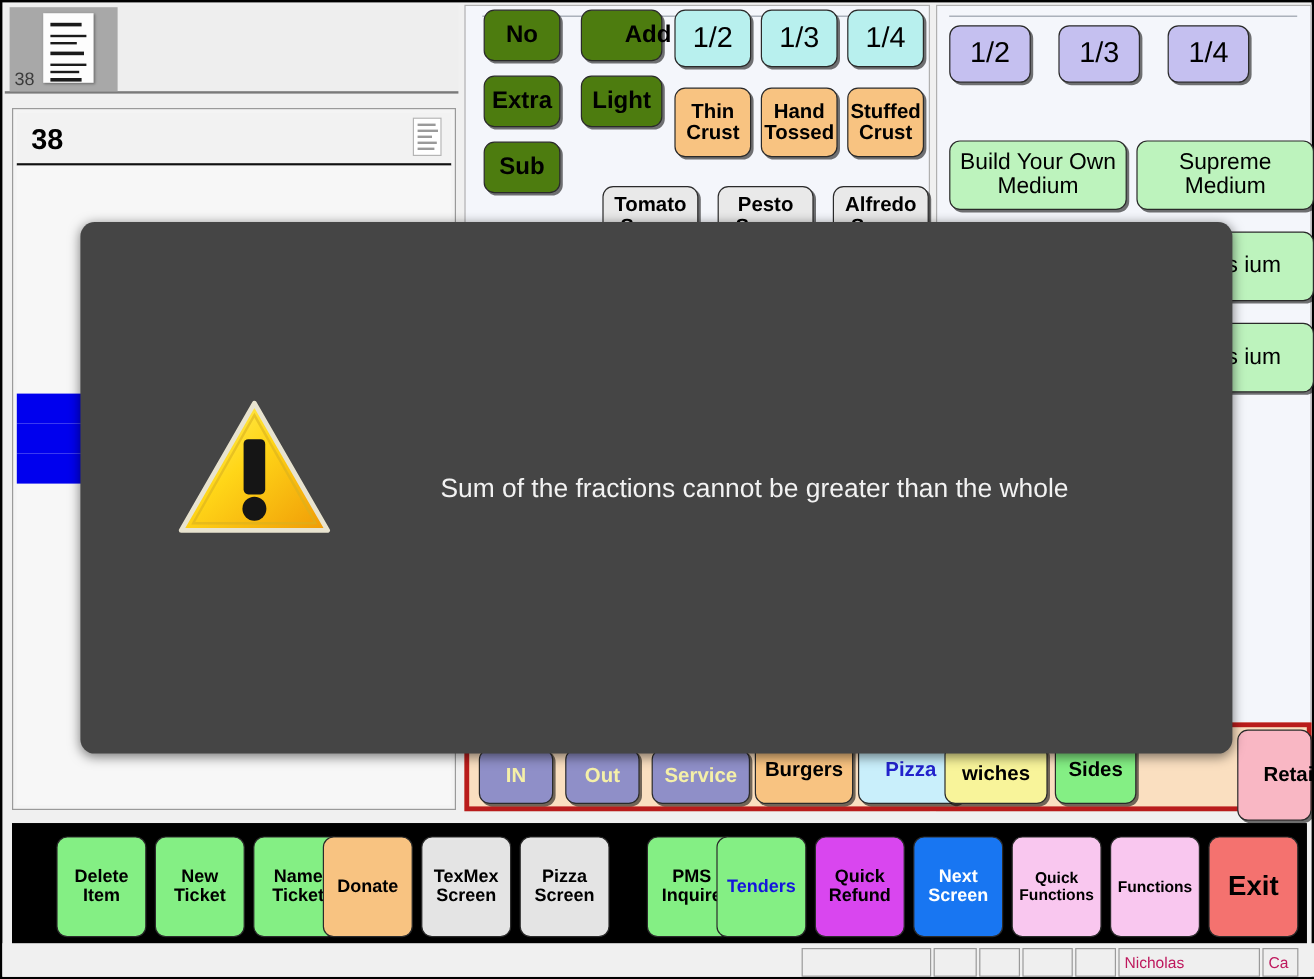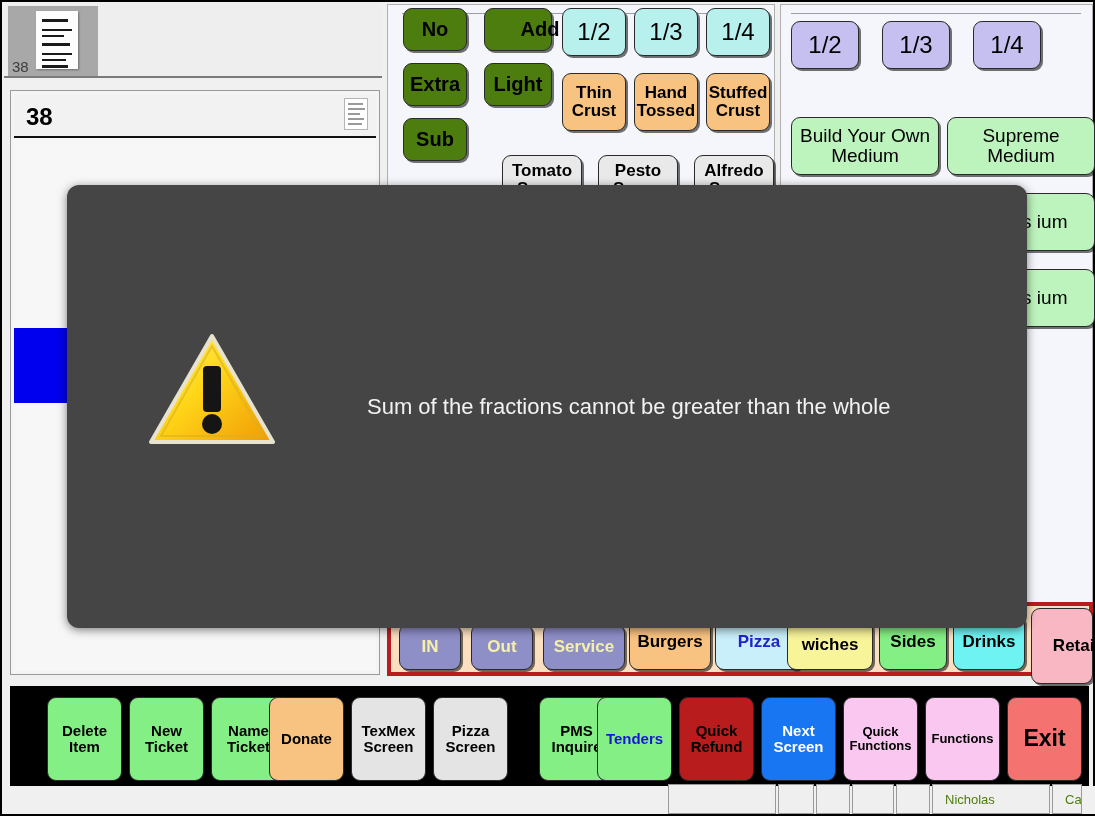--- a/index.html
+++ b/index.html
@@ -162,42 +162,42 @@
     border-radius: 9px;
     box-shadow: 2px 2px 0 rgba(0,0,0,.6);
     display: flex; align-items: center; justify-content: center;
     text-align: center; font-weight: bold; font-size: 15px;
     color: #000; line-height: 1.1;
     cursor: pointer; user-select: none;
   }
   .fn-green  { background: #84ef84; margin-left: 24px; }
   .fn-orange { background: #f8c381; }
   .fn-gray   { background: #e4e4e4; }
-  .fn-lav    { background: #b91c1c; }
+  .fn-lav    { background: #d946ef; }
   .fn-blue   { background: #1876f2; color: #fff; }
   .fn-pink   { background: #f9c7ef; }
   .fn-red    { background: #f4726f; }
   .fn-tenders { background: #84ef84; color: #1515dd; }
 
   
   .status {
     position: absolute; left: 0; bottom: 0;
     width: 1095px; height: 28px;
     background: #f0f0f0;
     display: flex; align-items: flex-end;
   }
   .st-cell {
-    height: 30px;
+    height: 24px;
     border: 1px solid #9a9a9a;
     background: #efefef;
     margin-right: 2px;
     font-size: 13px;
-    color: #4d7c0f;
+    color: #be185d;
     display: flex; align-items: center;
-    padding-left: 12px;
+    padding-left: 4px;
     overflow: hidden; white-space: nowrap;
   }
 
   
   .modal {
     position: absolute;
     left: 65px; top: 183px;
     width: 960px; height: 443px;
     background: #454545;
     border-radius: 12px;
@@ -301,21 +301,20 @@
   </div>
 
   <div class="cat-row">
     <div class="cat cat-purple" style="left:8px;  width:62px;">IN</div>
     <div class="cat cat-purple" style="left:80px; width:62px;">Out</div>
     <div class="cat cat-purple" style="left:152px;width:82px;">Service</div>
     <div class="cat cat-burger" style="left:238px;top:8px;height:56px;width:82px;">Burgers</div>
     <div class="cat cat-pizza" style="left:324px;top:8px;height:56px;width:88px;">Pizza</div>
     <div class="cat cat-wich" style="left:396px;top:14px;height:50px;width:86px;">wiches</div>
     <div class="cat cat-sides" style="left:488px;top:8px;height:56px;width:68px;">Sides</div>
-    <div class="cat cat-drinks" style="left:562px;top:8px;height:56px;width:72px;">Drinks</div>
     <div class="cat cat-retail" style="left:640px;top:2px;height:76px;width:62px;padding-left:28px;">Retail</div>
   </div>
 
   <div class="modal">
     <div class="warn-wrap">
       <svg viewBox="0 0 130 120" width="130" height="120">
         <defs>
           <linearGradient id="tg" x1="0" y1="0" x2="1" y2="1">
             <stop offset="0%" stop-color="#fff46a"></stop>
             <stop offset="45%" stop-color="#ffd618"></stop>

